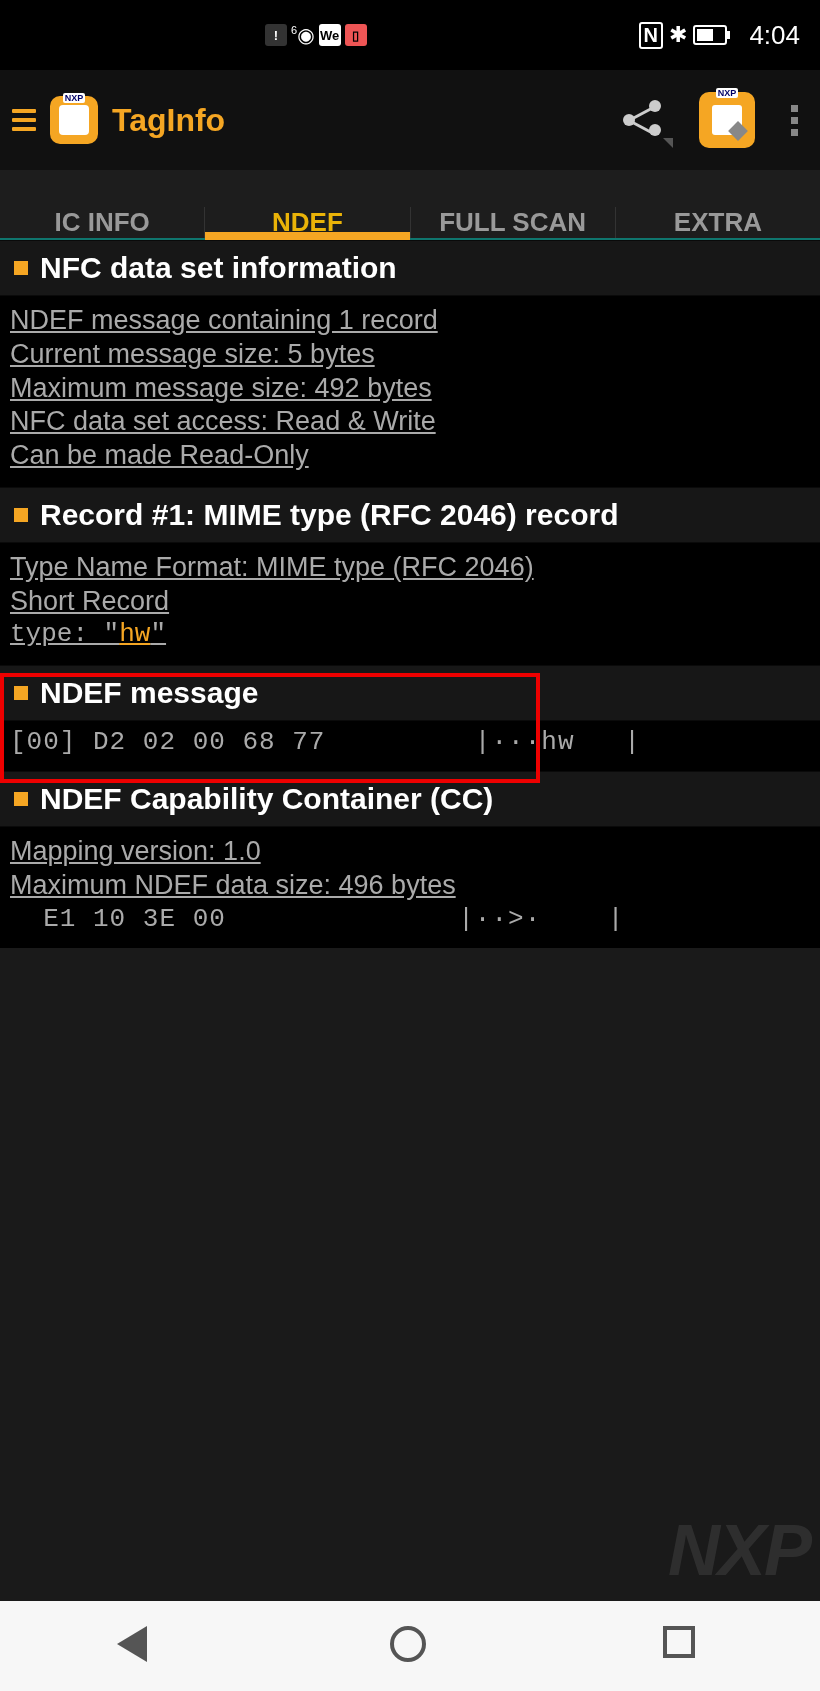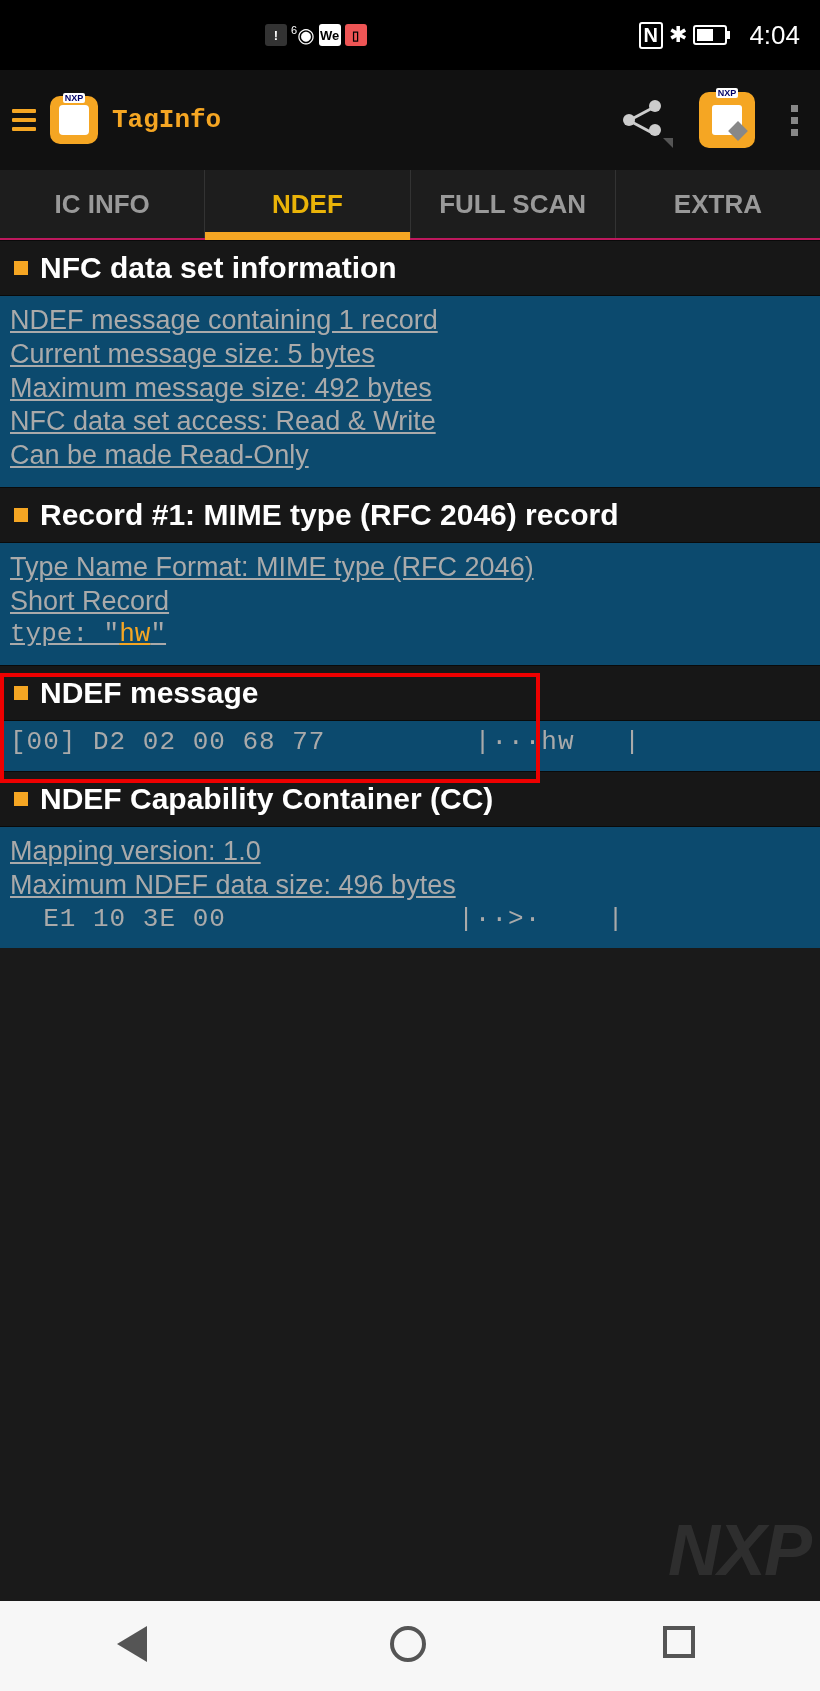--- a/index.html
+++ b/index.html
@@ -12,38 +12,38 @@
   .status-icon.dark { background: #333; color: #fff; }
   .status-time { color: #fff; font-size: 26px; font-weight: 400; margin-left: 16px; }
   .wifi-icon { color: #fff; font-size: 20px; }
   
   .header { height: 100px; background: #111; display: flex; align-items: center; padding: 0 12px; gap: 14px; }
   .hamburger { width: 24px; display: flex; flex-direction: column; gap: 5px; }
   .hamburger span { height: 4px; background: #f5a623; border-radius: 1px; }
   .app-icon { width: 48px; height: 48px; background: #f5a623; border-radius: 10px; display: flex; align-items: center; justify-content: center; position: relative; }
   .app-icon-inner { width: 30px; height: 30px; background: #fff; border-radius: 4px; position: relative; }
   .nxp-small { position: absolute; top: -3px; font-size: 9px; font-weight: bold; color: #006; background: #fff; padding: 0 2px; border-radius: 2px; }
-  .app-title { color: #f5a623; font-size: 26px; font-weight: bold; flex: 1; font-family: Liberation Mono, monospace; }
+  .app-title { color: #f5a623; font-size: 32px; font-weight: bold; flex: 1; }
   .header-icons { display: flex; align-items: center; gap: 36px; margin-right: 10px; }
   .share-icon { position: relative; width: 40px; height: 40px; }
   .share-dot { position: absolute; width: 12px; height: 12px; background: #ccc; border-radius: 50%; }
   .share-line { position: absolute; background: #ccc; height: 3px; transform-origin: left center; }
   .share-down { position: absolute; right: -10px; bottom: -8px; width: 0; height: 0; border-left: 10px solid transparent; border-top: 10px solid #555; }
   .edit-app { width: 56px; height: 56px; background: #f5a623; border-radius: 10px; position: relative; display: flex; align-items: center; justify-content: center; }
   .edit-app-nxp { position: absolute; top: -4px; font-size: 9px; font-weight: bold; color: #006; background: #fff; padding: 0 2px; border-radius: 2px; }
   .overflow { display: flex; flex-direction: column; gap: 5px; }
   .overflow span { width: 7px; height: 7px; background: #888; }
   
-  .tabs { height: 70px; background: #1d1d1d; display: flex; border-bottom: 2px solid #be185d; }
+  .tabs { height: 70px; background: #1d1d1d; display: flex; border-bottom: 2px solid #0f766e; align-items: flex-end; }
   .tab { flex: 1; display: flex; align-items: center; justify-content: center; color: #999; font-size: 26px; font-weight: bold; position: relative; border-right: 1px solid #333; }
   .tab:last-child { border-right: none; }
   .tab.active { color: #eab308; }
   .tab.active::after { content: ''; position: absolute; bottom: -2px; left: 0; right: 0; height: 8px; background: #f5a623; }
   
-  .content { background: #0c4a6e; }
+  .content { background: #000000; }
   .section-header { background: #171717; padding: 10px 14px; display: flex; align-items: center; gap: 12px; border-top: 1px solid #0a0a0a; border-bottom: 1px solid #0a0a0a; }
   .bullet { width: 14px; height: 14px; background: #f5a623; }
   .section-title { color: #fff; font-size: 30px; font-weight: bold; }
   .section-body { padding: 8px 14px 14px 10px; font-size: 27px; line-height: 1.25; color: #aaa; }
   .section-body .line { display: block; text-decoration: underline; }
   .mono { font-family: 'Courier New', monospace; font-size: 26px; }
   .type-link { color: #f5a623; text-decoration: underline; }
   
   .highlight-box { border: 4px solid #e00; position: absolute; left: 0; top: 673px; width: 540px; height: 110px; pointer-events: none; z-index: 5; }
   

